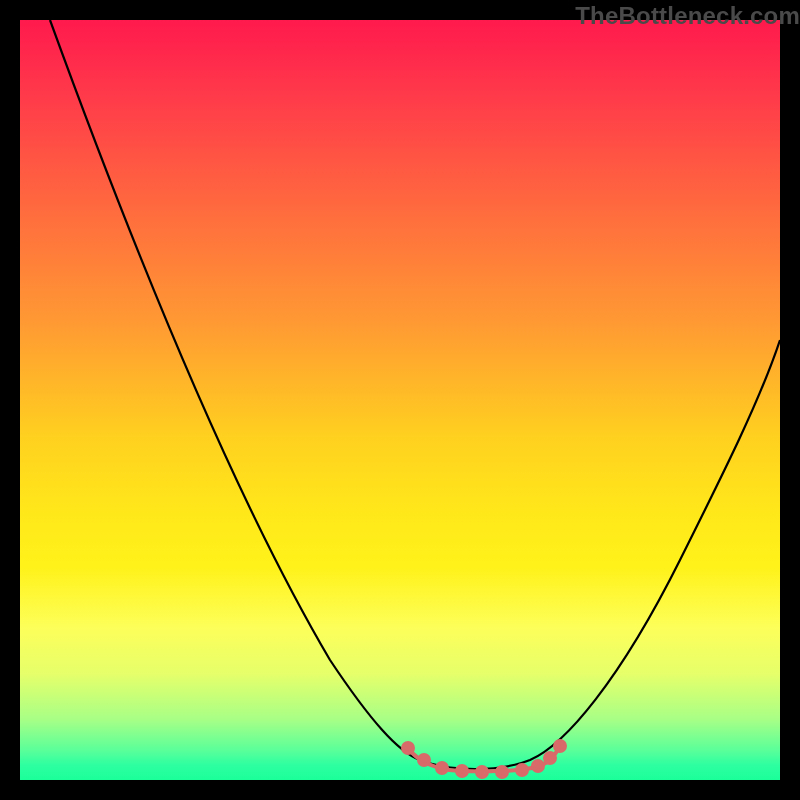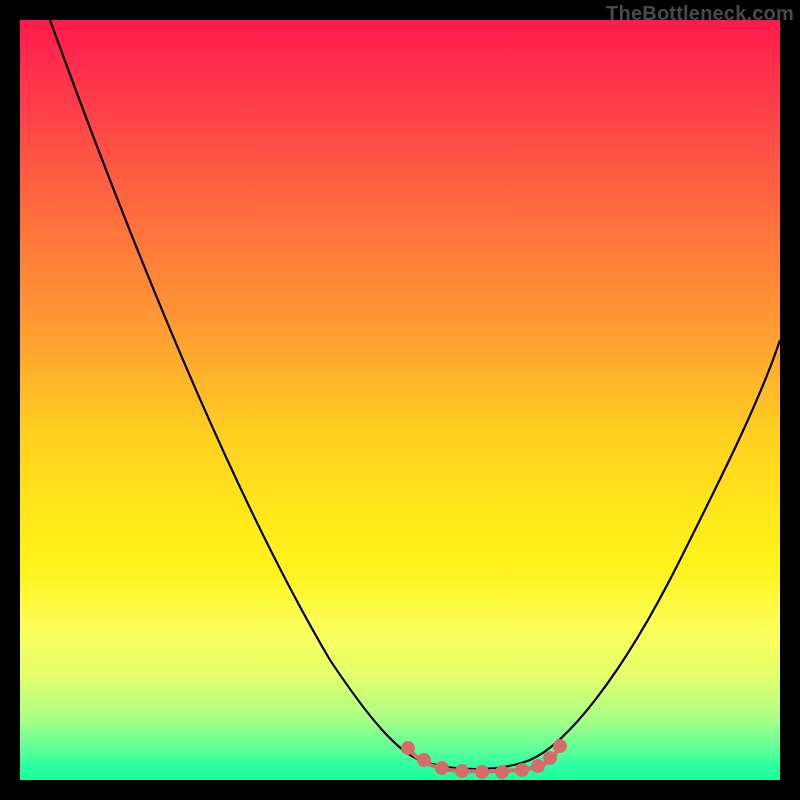--- a/index.html
+++ b/index.html
@@ -43,23 +43,23 @@
       #fdff5a 80%,
       #e6ff6a 86%,
       #a8ff86 92%,
       #5cff99 96%,
       #2effa0 98%,
       #1aff99 100%
     );
   }
   .watermark {
     position: absolute;
-    right: 6px;
+    right: 0;
     top: 2px;
-    font-size: 20px;
+    font-size: 24px;
     font-weight: 600;
     color: #4a4a4a;
     letter-spacing: 0.2px;
     user-select: none;
   }
   svg.curve-layer {
     position: absolute;
     left: 0;
     top: 0;
     width: 100%;

